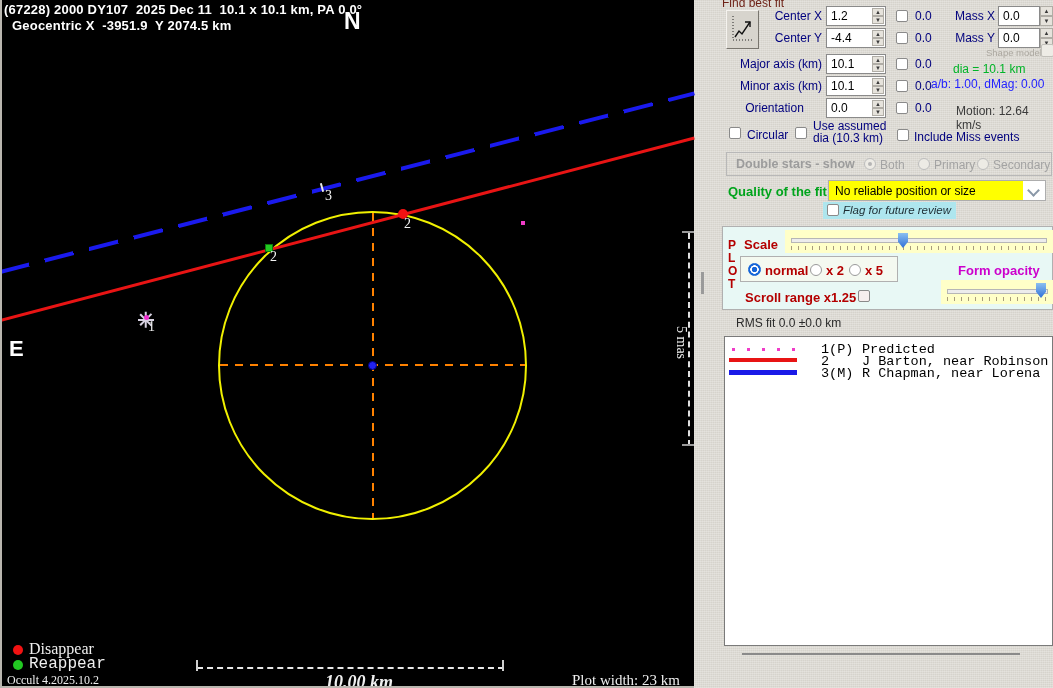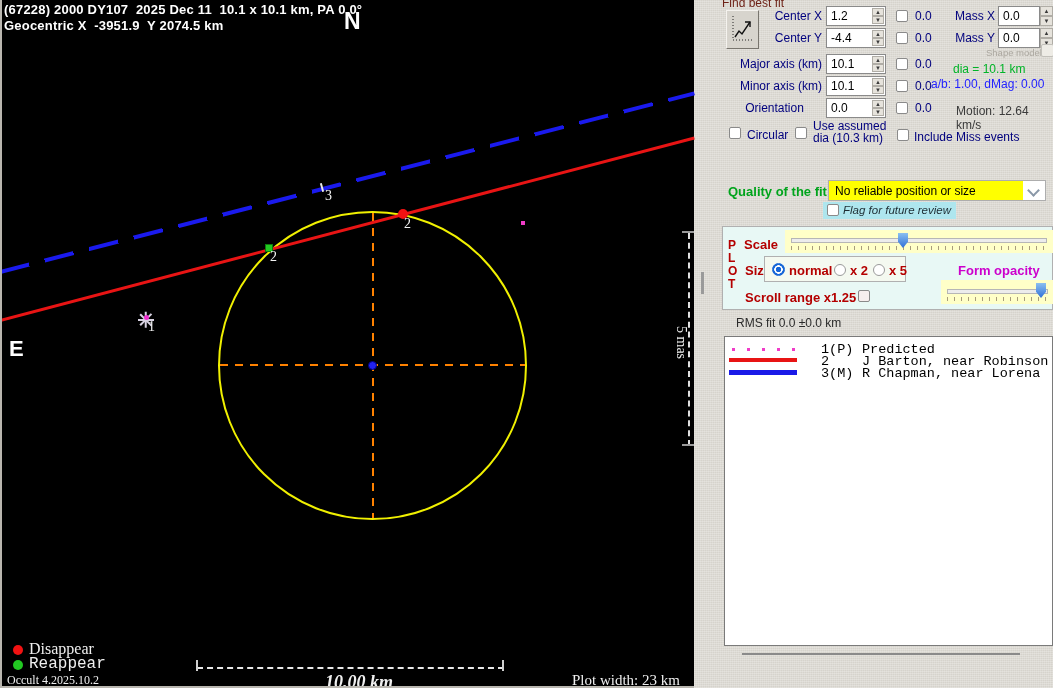--- a/index.html
+++ b/index.html
@@ -45,21 +45,21 @@
   .chev{width:7px;height:7px;border-left:2px solid #8a98a8;border-bottom:2px solid #8a98a8;transform:rotate(-45deg);}
 </style>
 </head>
 <body>
 
 <div id="app">
 
   <div class="abs" id="plot">
 
     <div class="abs ptitle pre" style="left:4px;top:2px;">(67228) 2000 DY107  2025 Dec 11  10.1 x 10.1 km, PA 0.0°</div>
-    <div class="abs ptitle pre" style="left:4px;top:18px;text-align:center;">Geocentric X  -3951.9  Y 2074.5 km</div>
+    <div class="abs ptitle pre" style="left:12px;top:18px;text-align:center;">Geocentric X  -3951.9  Y 2074.5 km</div>
     <div class="abs bigdir" style="left:344px;top:8px;font-size:23px;">N</div>
     <div class="abs bigdir" style="left:9px;top:336px;">E</div>
 
     <div class="abs" style="left:218px;top:211px;width:309px;height:309px;border:2px solid #f0f000;border-radius:50%;box-sizing:border-box;"></div>
 
     <div class="abs" style="left:220px;top:364px;width:305px;height:2px;background:repeating-linear-gradient(90deg,#ff8200 0 8px,transparent 8px 15px);"></div>
     <div class="abs" style="left:372px;top:213px;width:2px;height:305px;background:repeating-linear-gradient(180deg,#ff8200 0 8px,transparent 8px 15px);"></div>
     <div class="abs" style="left:368px;top:361px;width:9px;height:9px;border-radius:50%;background:#2222f0;border:1px solid #000080;box-sizing:border-box;"></div>
 
     <div class="abs chord" style="left:0px;top:270px;width:717px;height:4px;transform:rotate(-14.43deg);background:repeating-linear-gradient(90deg,#1a1aee 0 30px,transparent 30px 46px);"></div>
@@ -194,20 +194,29 @@
 
   <div class="abs cb" style="left:729px;top:127px;"></div>
   <div class="abs lbl" style="left:747px;top:128px;">Circular</div>
   <div class="abs cb" style="left:795px;top:127px;"></div>
   <div class="abs lbl" style="left:813px;top:120px;line-height:12px;">
     <span>Use assumed</span><br><span>dia (10.3 km)</span>
   </div>
   <div class="abs cb" style="left:897px;top:129px;"></div>
   <div class="abs lbl" style="left:914px;top:130px;">Include Miss events</div>
 
+  <div class="abs" style="left:726px;top:152px;width:326px;height:24px;border:1px solid #b8b8b8;box-sizing:border-box;">
+    <div class="abs" style="left:9px;top:4px;font-size:12.5px;font-weight:bold;color:#9c9c9c;">Double stars - show</div>
+    <div class="abs rd dis dissel" style="left:137px;top:5px;"></div>
+    <div class="abs greylbl" style="left:153px;top:5px;">Both</div>
+    <div class="abs rd dis" style="left:191px;top:5px;"></div>
+    <div class="abs greylbl" style="left:207px;top:5px;">Primary</div>
+    <div class="abs rd dis" style="left:250px;top:5px;"></div>
+    <div class="abs greylbl" style="left:266px;top:5px;">Secondary</div>
+  </div>
 
   <div class="abs" style="left:728px;top:184px;font-size:13px;font-weight:bold;color:#00a41c;">Quality of the fit</div>
   <div class="abs" style="left:828px;top:180px;width:218px;height:21px;border:1px solid #adadad;box-sizing:border-box;background:#fff;">
     <div class="abs" style="left:0;top:0;bottom:0;right:22px;background:#ffff00;"></div>
     <div class="abs" style="left:6px;top:3px;font-size:12px;color:#000;">No reliable position or size</div>
     <div class="abs chev" style="right:7px;top:5px;"></div>
   </div>
   <div class="abs" style="left:823px;top:202px;width:133px;height:17px;background:#aee6ee;">
     <div class="abs cb" style="left:4px;top:2px;"></div>
     <div class="abs" style="left:20px;top:2px;font-size:11.5px;font-style:italic;color:#1c2c32;">Flag for future review</div>
@@ -220,21 +229,21 @@
   <div class="abs boldred" style="left:728px;top:277px;font-size:12px;">T</div>
 
   <div class="abs boldred" style="left:744px;top:237px;">Scale</div>
   <div class="abs sliderbox" style="left:785px;top:230px;width:268px;height:23px;">
     <div class="abs track" style="left:6px;top:8px;width:254px;"></div>
     <div class="abs ticks" style="left:6px;top:16px;width:254px;"></div>
     <div class="abs thumb" style="left:113px;top:3px;"></div>
   </div>
 
   <div class="abs boldred" style="left:745px;top:263px;">Size</div>
-  <div class="abs" style="left:764px;top:256px;width:142px;height:26px;background:#f4f9f0;border:1px solid #b0b0b0;box-sizing:border-box;">
+  <div class="abs" style="left:740px;top:256px;width:158px;height:26px;background:#f4f9f0;border:1px solid #b0b0b0;box-sizing:border-box;">
     <div class="abs rdblue" style="left:7px;top:6px;"></div>
     <div class="abs boldred" style="left:24px;top:6px;">normal</div>
     <div class="abs rd" style="left:69px;top:7px;"></div>
     <div class="abs boldred" style="left:85px;top:6px;">x 2</div>
     <div class="abs rd" style="left:108px;top:7px;"></div>
     <div class="abs boldred" style="left:124px;top:6px;">x 5</div>
   </div>
   <div class="abs" style="left:958px;top:263px;font-size:13px;font-weight:bold;color:#cc00cc;">Form opacity</div>
   <div class="abs sliderbox" style="left:941px;top:280px;width:112px;height:24px;">
     <div class="abs track" style="left:6px;top:9px;width:99px;"></div>

